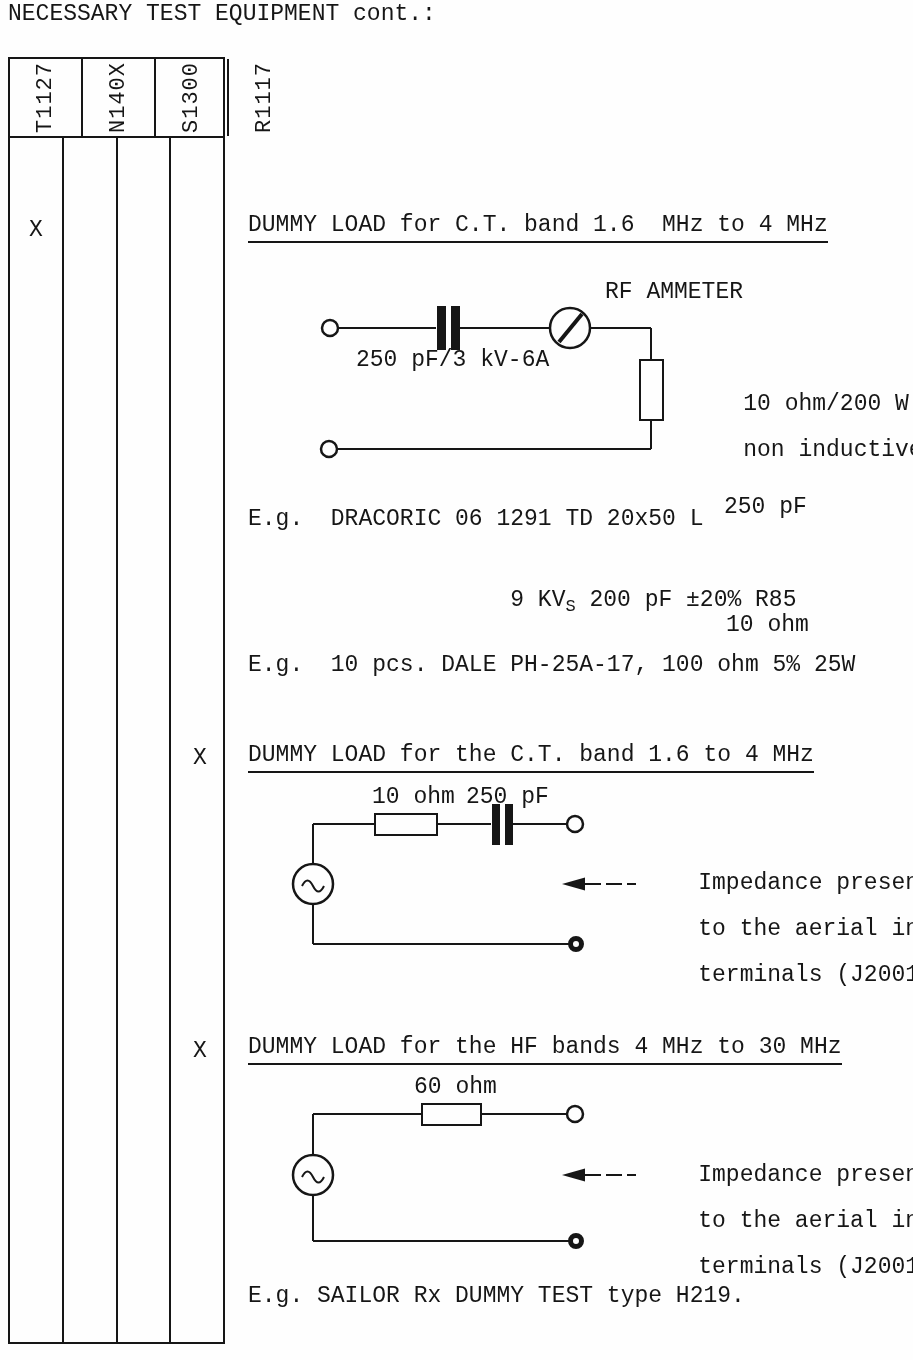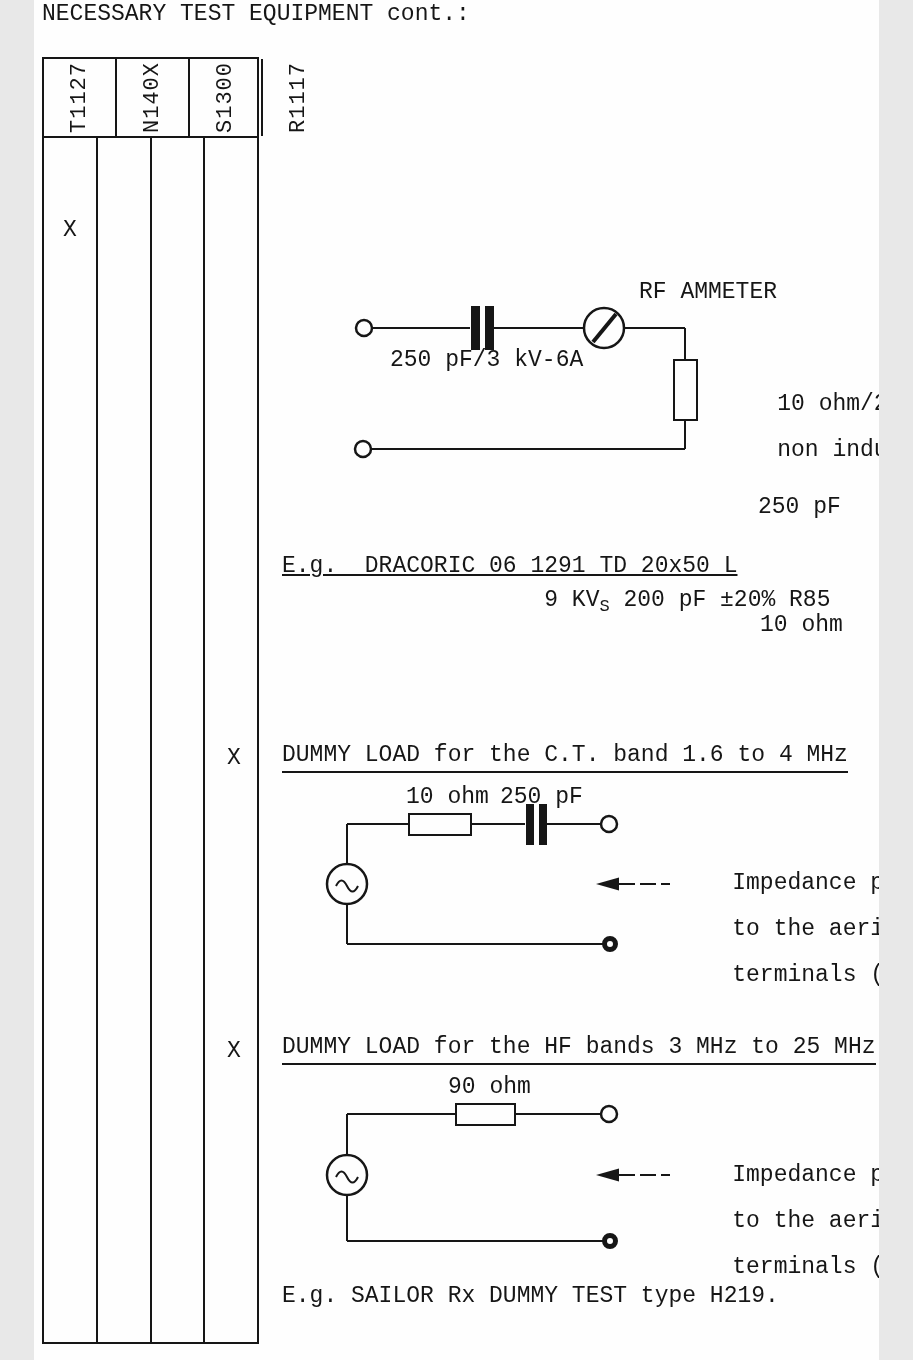--- a/index.html
+++ b/index.html
@@ -1,18 +1,18 @@
 <!DOCTYPE html>
 <html><head>
 <meta charset="utf-8">
 <style>
   html,body{margin:0;padding:0;background:#e8e8e8;}
   #page{
     position:relative;
-    width:845px;height:1360px;
+    width:913px;height:1360px;
     background:#fefefe;
     font-family:"Liberation Mono","DejaVu Sans Mono",monospace;
     color:#161616;
     overflow:hidden;
     margin:0 auto;
   }
   .t{position:absolute;white-space:pre;font-size:23px;line-height:23px;}
   .heading{border-bottom:2px solid #161616;padding-bottom:4px;}
   .multiline{line-height:23px;}
   
@@ -72,20 +72,21 @@
       <div class="col"></div>
       <div class="col"></div>
       <div class="col"></div>
       <div class="col"></div>
     </div>
     <span class="xmark" style="left:26px;top:171px;">X</span>
     <span class="xmark" style="left:190px;top:699px;">X</span>
     <span class="xmark" style="left:190px;top:992px;">X</span>
   </div>
 
+  <div class="t heading" style="left:248px;top:214px;">DUMMY LOAD for C.T. band 1.6  MHz to 4 MHz</div>
 
   <div class="t" style="left:557px;top:281px;margin-left:48px;">RF AMMETER</div>
 
   <svg style="left:315px;top:295px;" width="360" height="165" viewBox="315 295 360 165">
     <circle cx="330" cy="328" r="8" class="ink" stroke-width="2.5"></circle>
     <line x1="338" y1="328" x2="436" y2="328" class="ink" stroke-width="2"></line>
     <rect x="437" y="306" width="9" height="44" class="fillink"></rect>
     <rect x="451" y="306" width="9" height="44" class="fillink"></rect>
     <line x1="460" y1="328" x2="550" y2="328" class="ink" stroke-width="2"></line>
     <circle cx="570" cy="328" r="20" class="ink" stroke-width="2.5"></circle>
@@ -99,25 +100,26 @@
   </svg>
 
   <div class="t" style="left:356px;top:349px;">250 pF/3 kV-6A</div>
 
   <div class="t multiline" style="left:688px;top:370px;">
     <span>10 ohm/200 W</span><br>
     <span>non inductive</span>
   </div>
 
   <div class="t" style="left:724px;top:496px;">250 pF</div>
-  <div class="t" style="left:248px;top:555px;text-decoration:underline;">E.g.  DRACORIC 06 1291 TD 20x50 L</div>
+  <div class="t" style="left:248px;top:508px;">E.g.  DRACORIC 06 1291 TD 20x50 L</div>
   <div class="t" style="left:455px;top:566px;">
     <span>9 KV</span><sub class="spec">S</sub><span> 200 pF ±20% R85</span>
   </div>
   <div class="t" style="left:726px;top:614px;">10 ohm</div>
+  <div class="t" style="left:248px;top:654px;">E.g.  10 pcs. DALE PH-25A-17, 100 ohm 5% 25W</div>
 
   <div class="t heading" style="left:248px;top:744px;">DUMMY LOAD for the C.T. band 1.6 to 4 MHz</div>
 
   <div class="t" style="left:372px;top:786px;">10 ohm</div>
   <div class="t" style="left:466px;top:786px;">250 pF</div>
 
   <svg style="left:290px;top:800px;" width="350" height="155" viewBox="290 800 350 155">
     <line x1="313" y1="824" x2="375" y2="824" class="ink" stroke-width="2"></line>
     <rect x="375" y="814" width="62" height="21" class="ink" stroke-width="2" fill="#fefefe"></rect>
     <line x1="437" y1="824" x2="491" y2="824" class="ink" stroke-width="2"></line>
@@ -134,23 +136,23 @@
     <polygon points="562,884 585,877.5 585,890.5" class="fillink"></polygon>
     <line x1="585" y1="884" x2="636" y2="884" class="ink" stroke-width="2" stroke-dasharray="16 5"></line>
   </svg>
 
   <div class="t multiline" style="left:643px;top:849px;">
     <span>Impedance presented</span><br>
     <span>to the aerial input</span><br>
     <span>terminals (J2001)</span>
   </div>
 
-  <div class="t heading" style="left:248px;top:1036px;">DUMMY LOAD for the HF bands 3 MHz to 25 MHz</div>
+  <div class="t heading" style="left:248px;top:1036px;">DUMMY LOAD for the HF bands 4 MHz to 30 MHz</div>
 
-  <div class="t" style="left:414px;top:1076px;">90 ohm</div>
+  <div class="t" style="left:414px;top:1076px;">60 ohm</div>
 
   <svg style="left:290px;top:1090px;" width="350" height="162" viewBox="290 1090 350 162">
     <line x1="313" y1="1114" x2="422" y2="1114" class="ink" stroke-width="2"></line>
     <rect x="422" y="1104" width="59" height="21" class="ink" stroke-width="2" fill="#fefefe"></rect>
     <line x1="481" y1="1114" x2="567" y2="1114" class="ink" stroke-width="2"></line>
     <circle cx="575" cy="1114" r="8" class="ink" stroke-width="2.5"></circle>
     <line x1="313" y1="1114" x2="313" y2="1155" class="ink" stroke-width="2"></line>
     <circle cx="313" cy="1175" r="20" class="ink" stroke-width="2.5"></circle>
     <path d="M 302 1177 q 5.5 -11 11 0 q 5.5 11 11 0" class="ink" stroke-width="2"></path>
     <line x1="313" y1="1195" x2="313" y2="1241" class="ink" stroke-width="2"></line>

